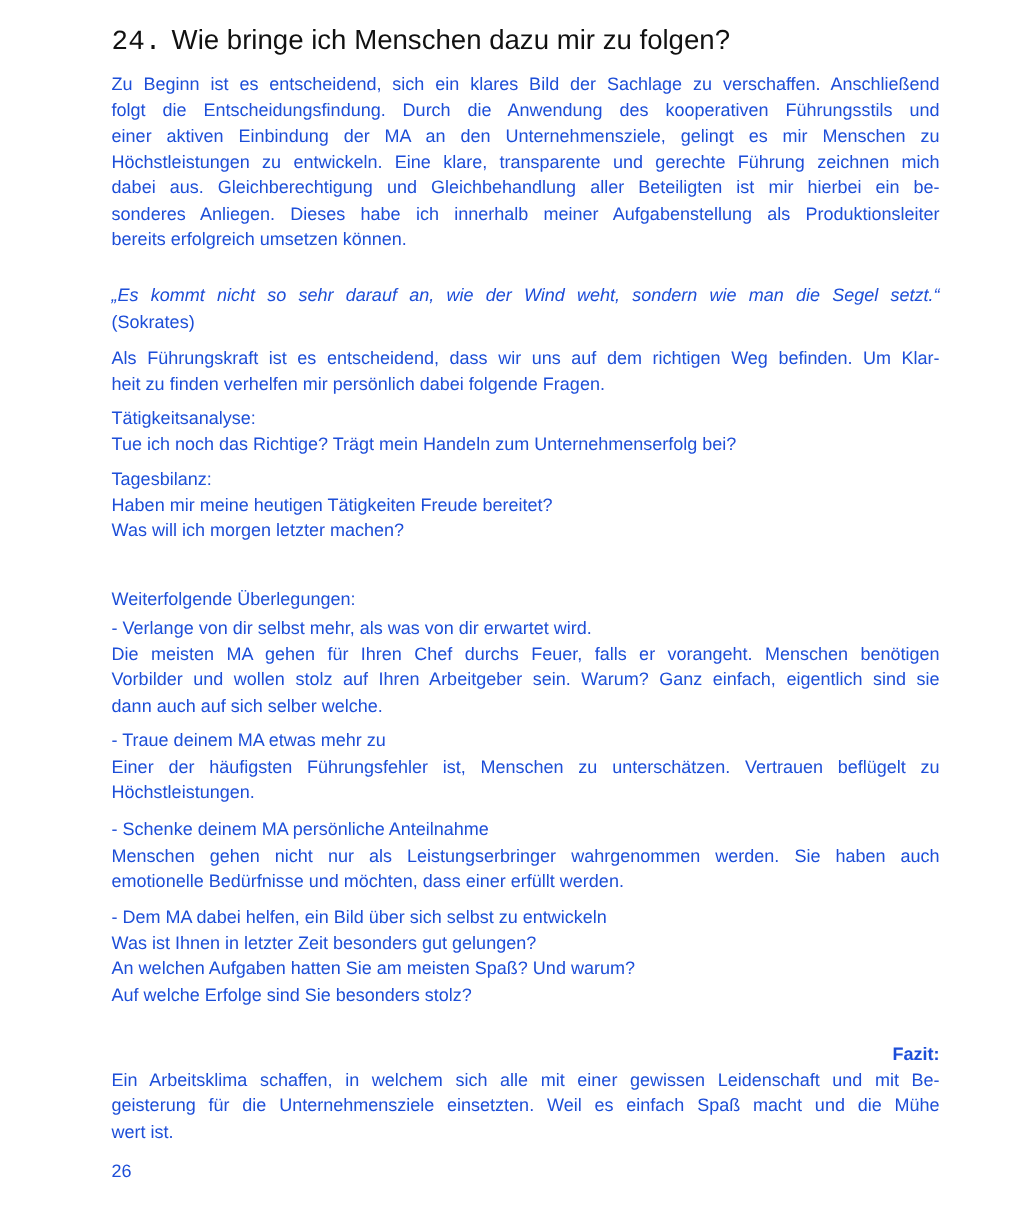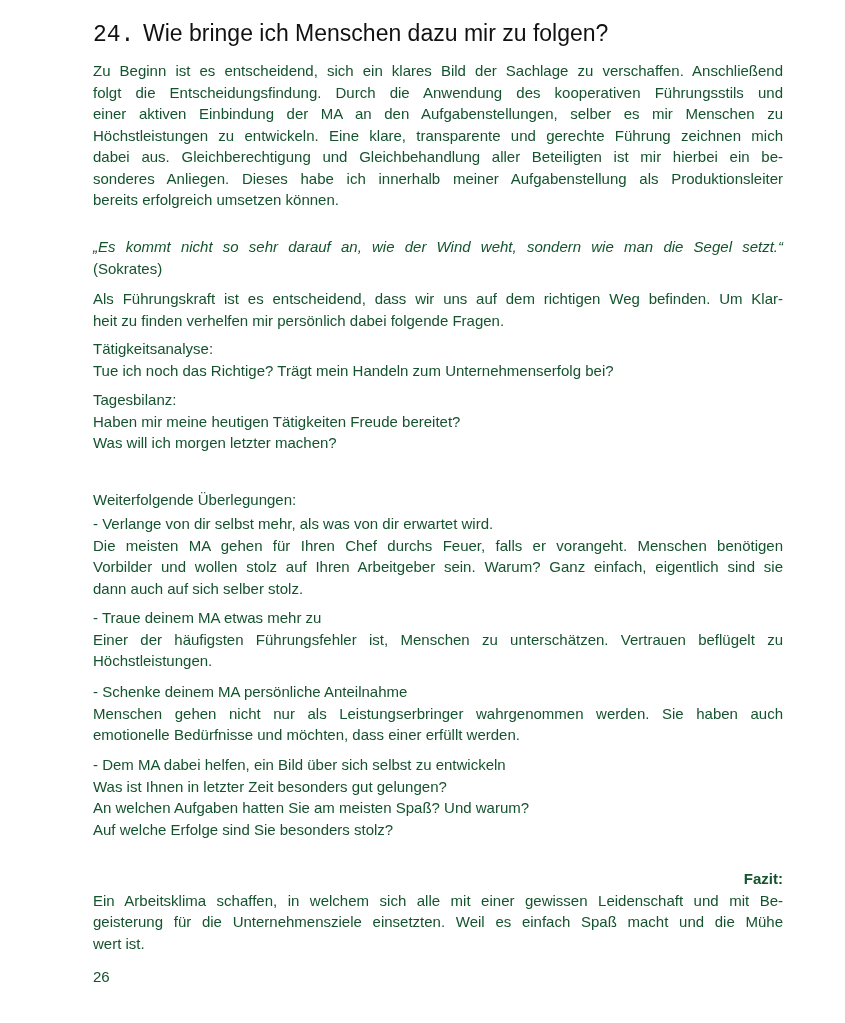--- a/index.html
+++ b/index.html
@@ -31,42 +31,42 @@
       color: #111;
     }
     .title .num { display: inline-block; width: 50px; font-family: Liberation Mono, monospace; }
     .line {
       position: absolute;
       left: 0;
       width: 690px;
       font-size: 15px;
       line-height: 21.5px;
       white-space: nowrap;
-      color: #14532d;
+      color: #1d4ed8;
     }
     .just {
       text-align: justify;
       text-align-last: justify;
     }
     .italic { font-style: italic; }
     .bold { font-weight: bold; text-align: right; }
   </style>
 </head>
 <body>
 
 <div class="page">
 
   <div class="title">
     <span class="num">24.</span><span>Wie bringe ich Menschen dazu mir zu folgen?</span>
   </div>
 
   <div>
     <div class="line just" style="top:60px">Zu Beginn ist es entscheidend, sich ein klares Bild der Sachlage zu verschaffen. Anschließend</div>
     <div class="line just" style="top:81.5px">folgt die Entscheidungsfindung. Durch die Anwendung des kooperativen Führungsstils und</div>
-    <div class="line just" style="top:103px">einer aktiven Einbindung der MA an den Aufgabenstellungen, selber es mir Menschen zu</div>
+    <div class="line just" style="top:103px">einer aktiven Einbindung der MA an den Unternehmensziele, gelingt es mir Menschen zu</div>
     <div class="line just" style="top:124.5px">Höchstleistungen zu entwickeln. Eine klare, transparente und gerechte Führung zeichnen mich</div>
     <div class="line just" style="top:146px">dabei aus. Gleichberechtigung und Gleichbehandlung aller Beteiligten ist mir hierbei ein be-</div>
     <div class="line just" style="top:167.5px">sonderes Anliegen. Dieses habe ich innerhalb meiner Aufgabenstellung als Produktionsleiter</div>
     <div class="line" style="top:189px">bereits erfolgreich umsetzen können.</div>
   </div>
 
   <div>
     <div class="line just italic" style="top:236px">„Es kommt nicht so sehr darauf an, wie der Wind weht, sondern wie man die Segel setzt.“</div>
     <div class="line" style="top:257.5px">(Sokrates)</div>
   </div>
@@ -87,21 +87,21 @@
     <div class="line" style="top:432px">Was will ich morgen letzter machen?</div>
   </div>
 
   <div>
     <div class="line" style="top:489px">Weiterfolgende Überlegungen:</div>
 
     <div>
       <div class="line" style="top:513px">- Verlange von dir selbst mehr, als was von dir erwartet wird.</div>
       <div class="line just" style="top:534.5px">Die meisten MA gehen für Ihren Chef durchs Feuer, falls er vorangeht. Menschen benötigen</div>
       <div class="line just" style="top:556px">Vorbilder und wollen stolz auf Ihren Arbeitgeber sein. Warum? Ganz einfach, eigentlich sind sie</div>
-      <div class="line" style="top:577.5px">dann auch auf sich selber stolz.</div>
+      <div class="line" style="top:577.5px">dann auch auf sich selber welche.</div>
     </div>
 
     <div>
       <div class="line" style="top:607px">- Traue deinem MA etwas mehr zu</div>
       <div class="line just" style="top:628.5px">Einer der häufigsten Führungsfehler ist, Menschen zu unterschätzen. Vertrauen beflügelt zu</div>
       <div class="line" style="top:650px">Höchstleistungen.</div>
     </div>
 
     <div>
       <div class="line" style="top:681px">- Schenke deinem MA persönliche Anteilnahme</div>

